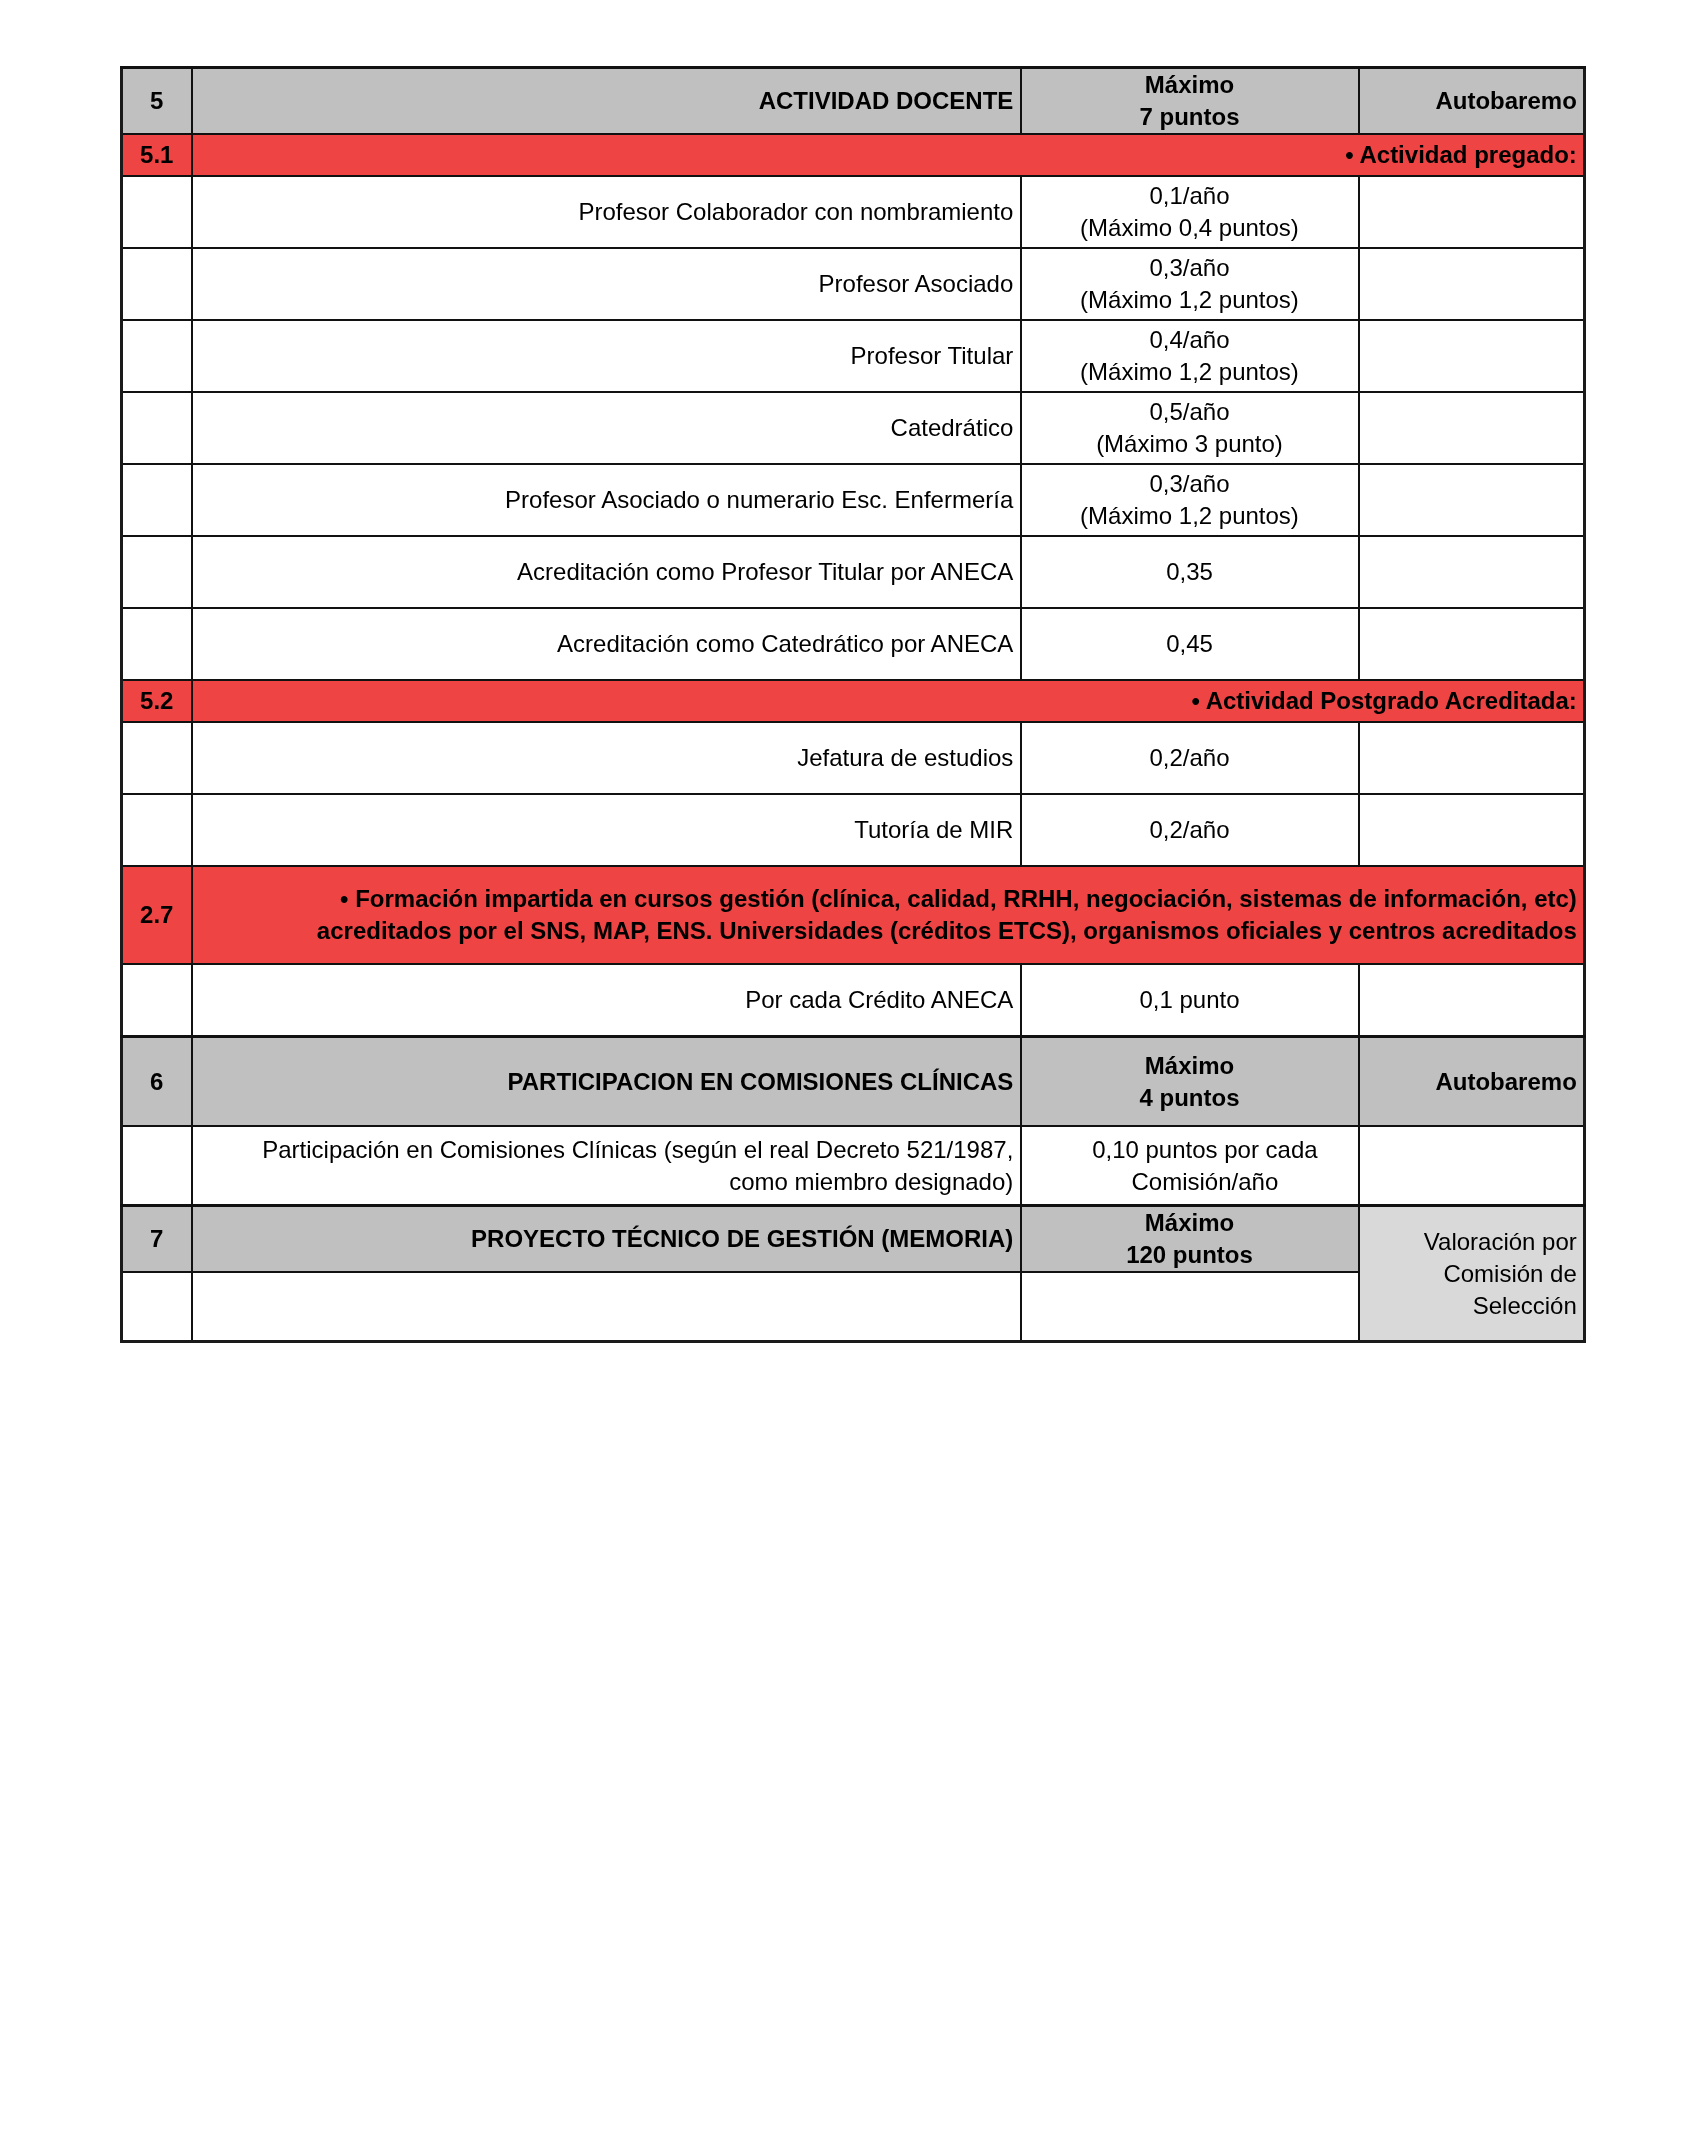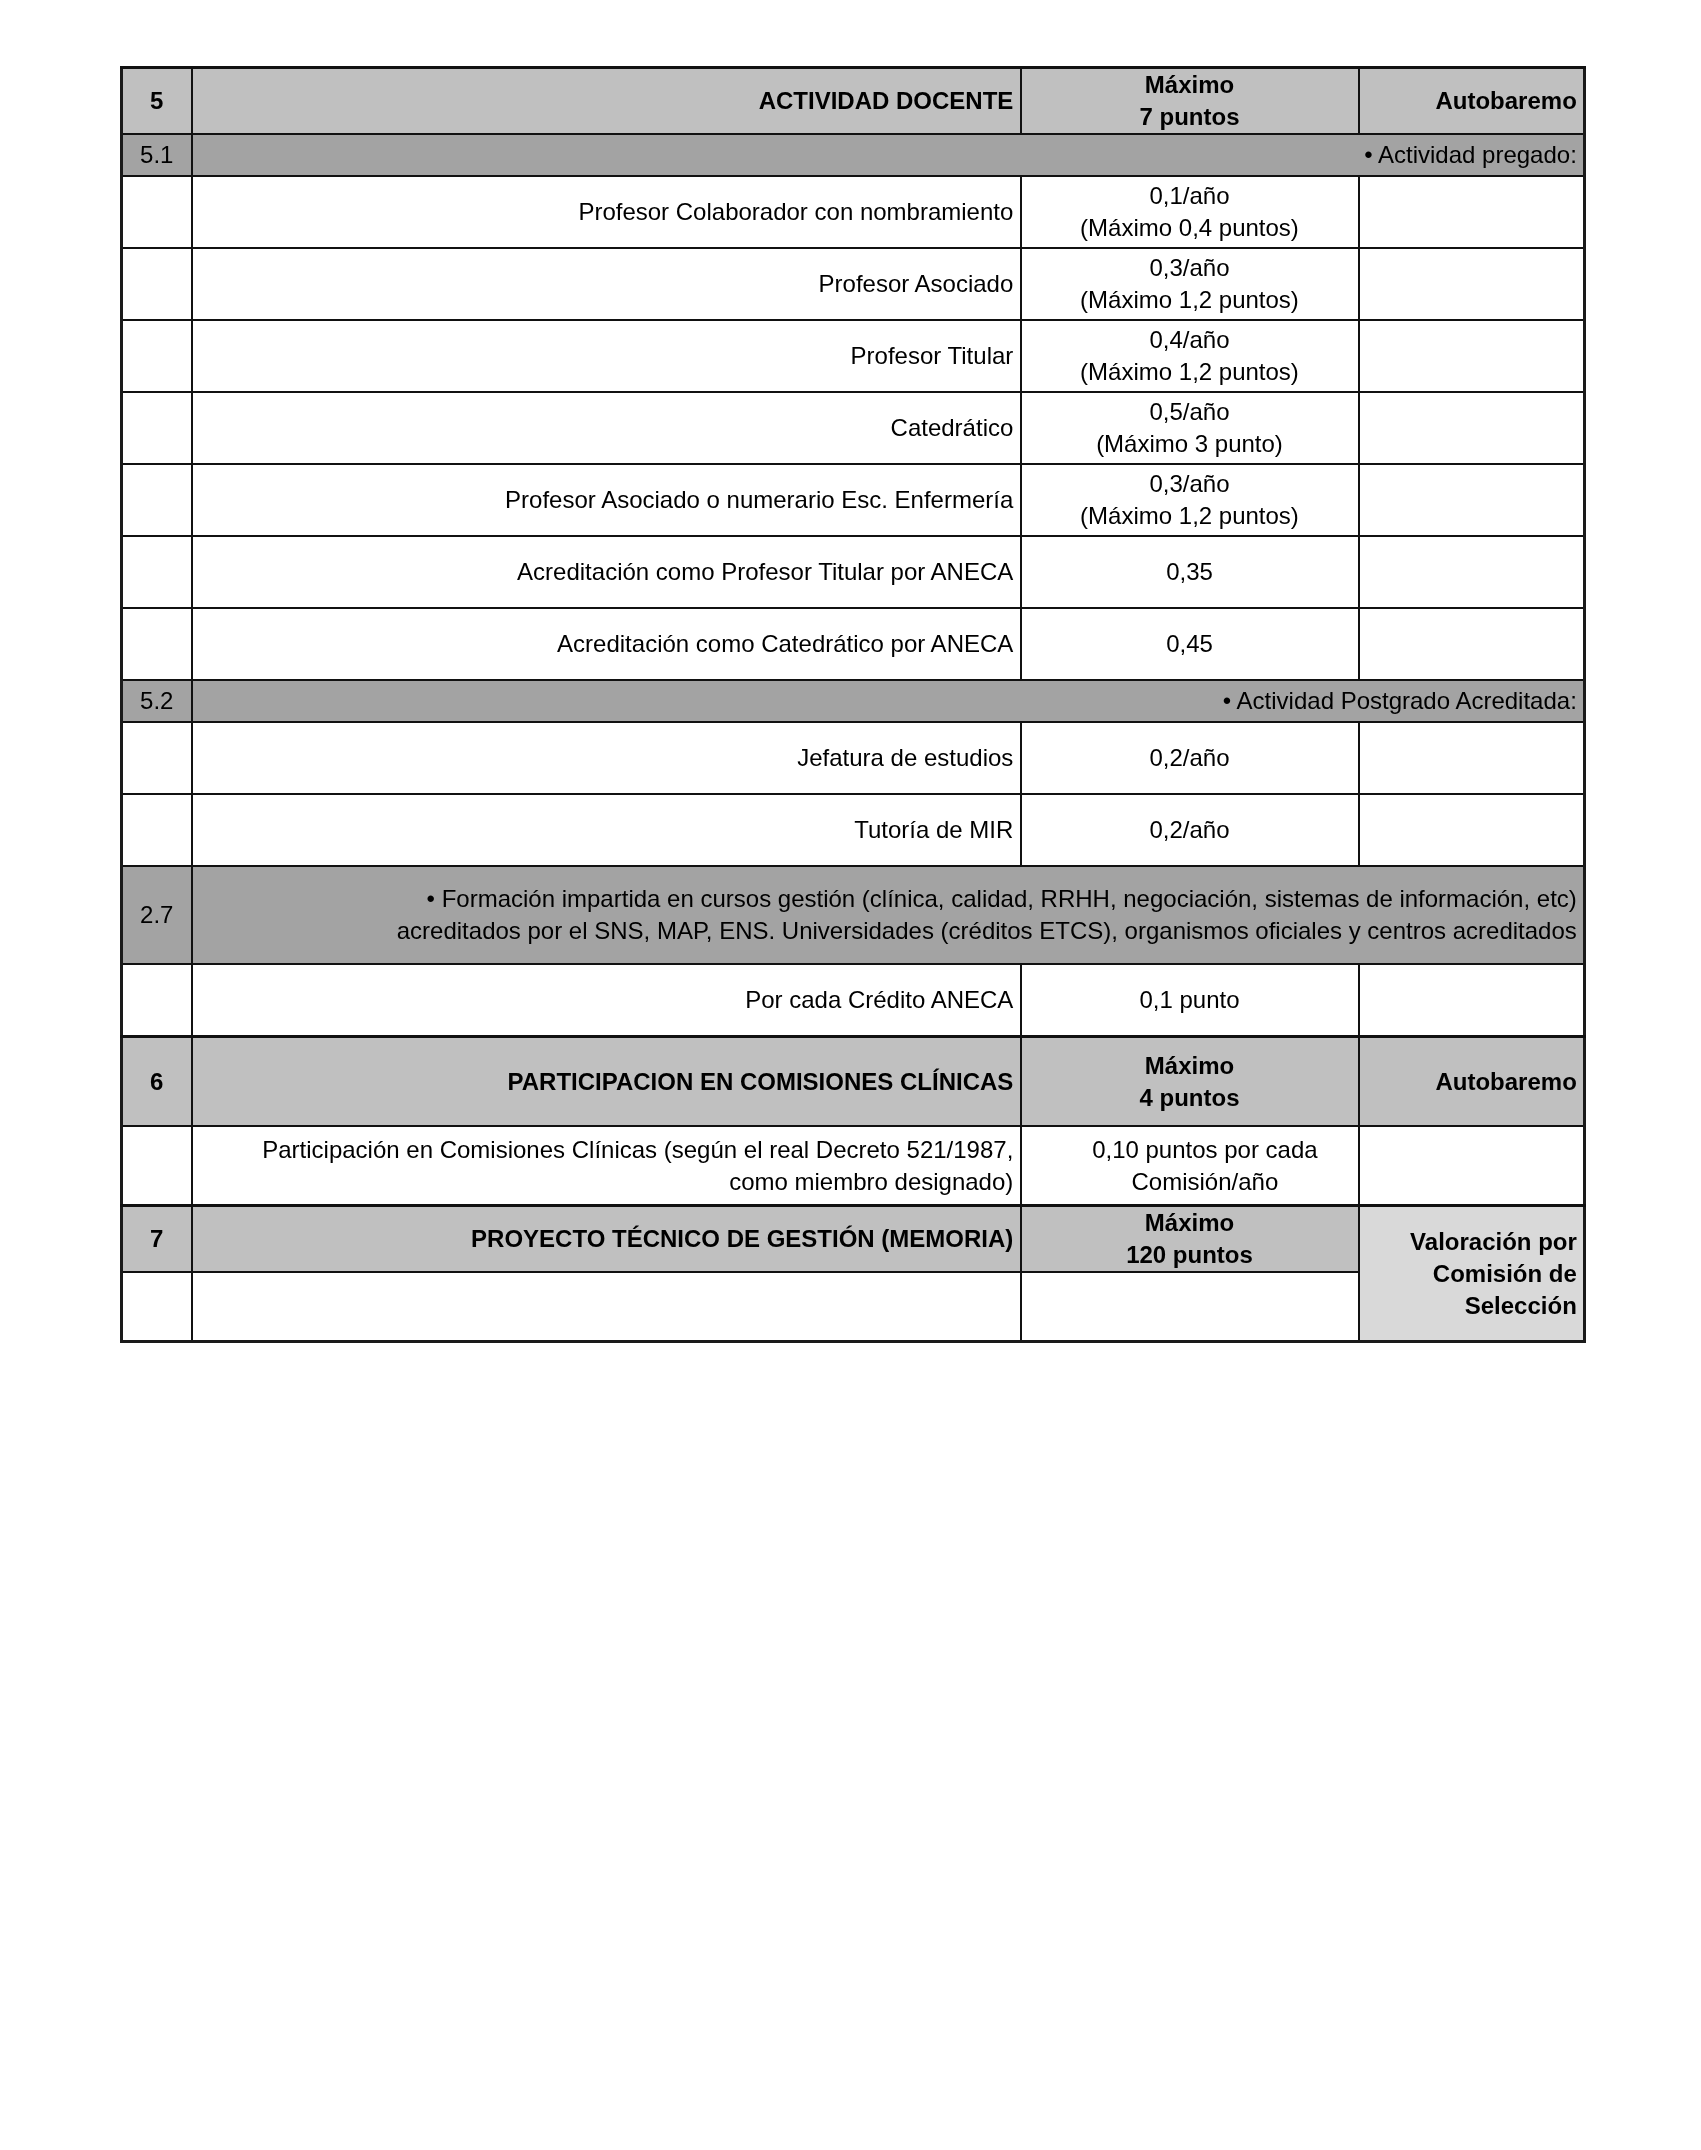--- a/index.html
+++ b/index.html
@@ -3,35 +3,35 @@
 <meta charset="utf-8">
 <style>
   html, body { margin:0; padding:0; background:#ffffff; }
   body { width:1702px; height:2151px; position:relative; overflow:hidden;
          font-family:"Liberation Sans", sans-serif; color:#000; }
   table.baremo { position:absolute; left:120px; top:66px; width:1462px;
          border-collapse:collapse; table-layout:fixed; border:3.9px solid #1a1a1a; }
   table.baremo td { border:2.3px solid #111; padding:0 6.2px; font-size:24px; line-height:32px; vertical-align:middle; }
   col.c-num { width:70px; } col.c-desc { width:829px; } col.c-val { width:338px; } col.c-auto { width:226px; }
   tr.sec td { background:#c0c0c0; font-weight:bold; }
-  tr.sub td { background:#a3a3a3; font-weight:normal; }
+  tr.sub td { background:#ef4444; font-weight:bold; }
   tr.sec, tr.sec td { border-top-width:3.9px; }
   td.num { text-align:center; font-weight:bold; }
   td.val { text-align:center; }
   td.auto { text-align:right; }
   td.desc { text-align:right; }
   tr.item td { height:70px; }
   tr.h-sec5 td { height:63px; }
   tr.h-sub td { height:40px; }
   tr.h-sub53 td { height:96px; }
   tr.h-sec6 td { height:87px; }
   tr.h-item6 td { height:77px;padding-left:37px; }
   tr.h-sec7 td { height:62px; }
   tr.h-blank7 td { height:67px; }
-  td.auto.valor { background:#d9d9d9; font-weight:bold; }
+  td.auto.valor { background:#d9d9d9; font-weight:normal; }
   .line { display:block; }
 </style>
 </head>
 <body>
 
 <table class="baremo">
   <colgroup>
       <col class="c-num">
       <col class="c-desc">
       <col class="c-val">

